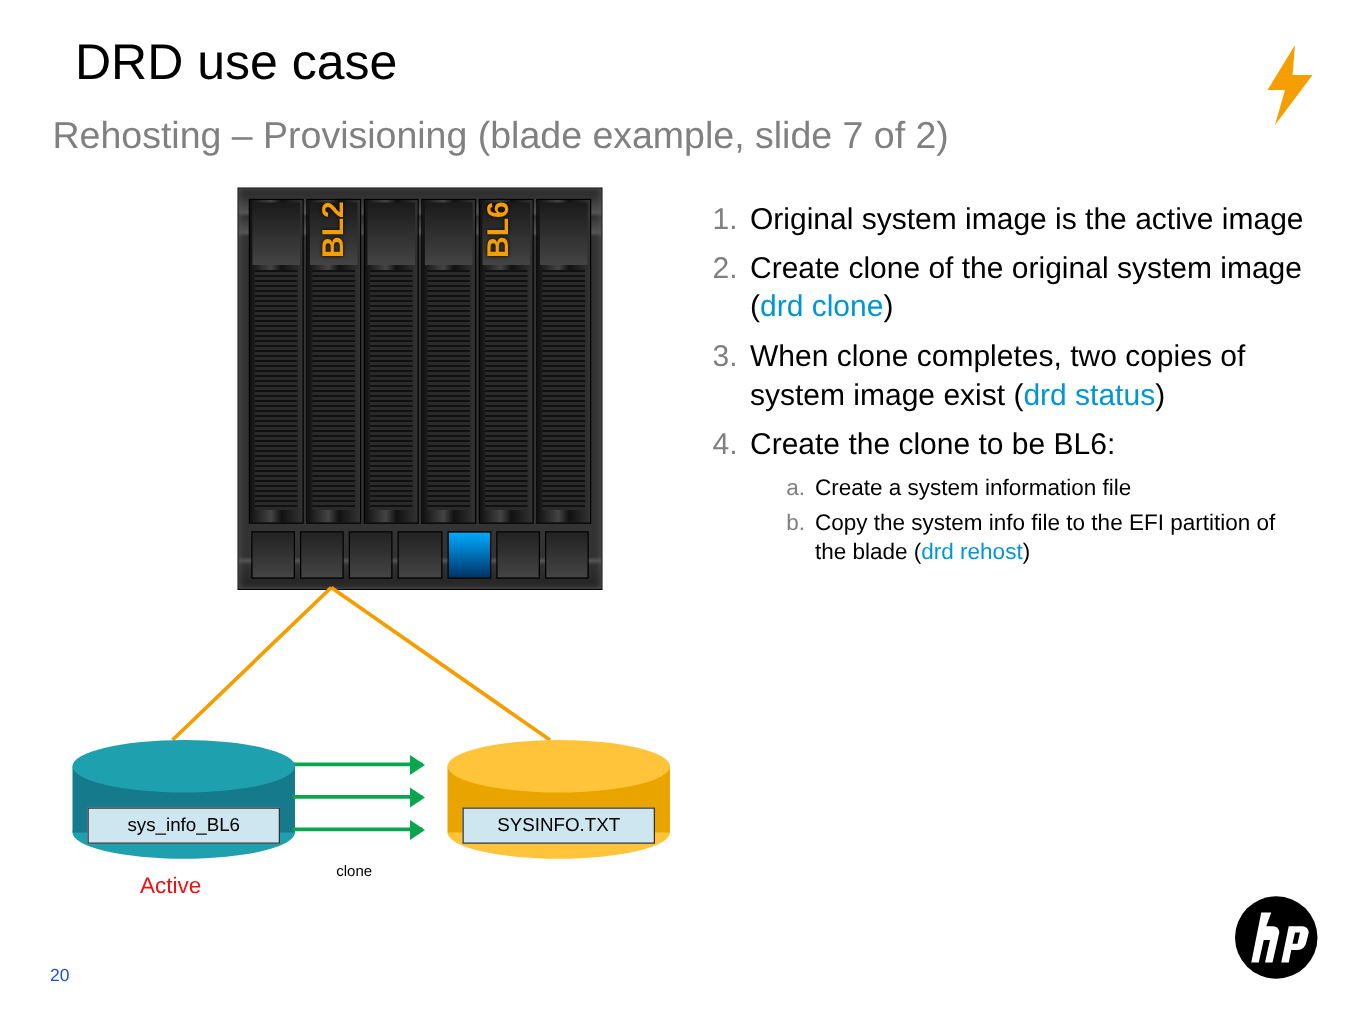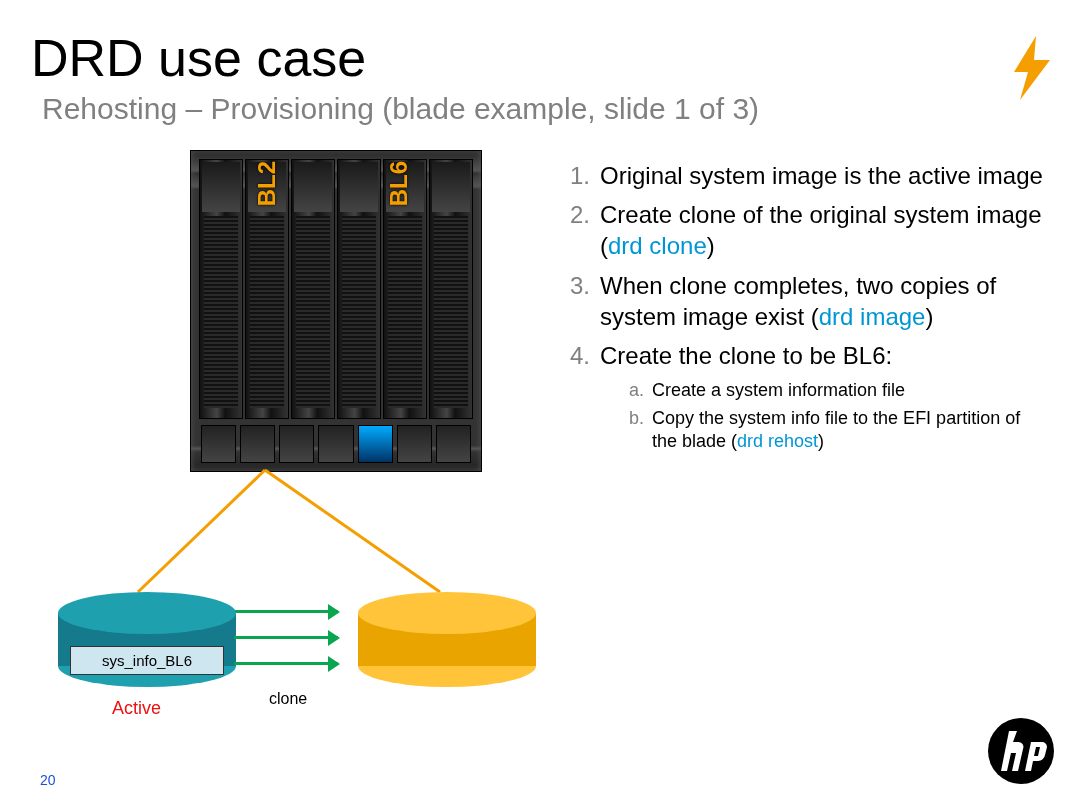--- a/index.html
+++ b/index.html
@@ -1,17 +1,17 @@
 <!DOCTYPE html>
 <html><head>
 <meta charset="utf-8">
 <style>
   html,body{margin:0;padding:0;width:1080px;height:810px;font-family:"Century Gothic","Futura","Segoe UI",sans-serif;font-weight:300;color:#000;overflow:hidden;background:#fff}
   .slide{position:relative;width:1080px;height:810px}
-  .title{position:absolute;left:31px;top:28px;font-size:52px;font-weight:300}
+  .title{position:absolute;left:60px;top:28px;font-size:40px;font-weight:300}
   .subtitle{position:absolute;left:42px;top:92px;font-size:30px;color:#808080;font-weight:300}
 
   
   .chassis{position:absolute;left:190px;top:150px;width:290px;height:320px;background:linear-gradient(#222,#555 6%,#333 7%,#555 11%,#333 12%,#333 92%,#555 93%,#333 94%,#222 100%);border:1px solid #000;box-shadow:0 0 6px #555 inset}
   .blade{position:absolute;top:8px;width:42px;height:258px;background:linear-gradient(90deg,#111,#444 40%,#111 60%,#333 100%);border:1px solid #000}
   .blade::before{content:"";position:absolute;top:2px;left:2px;right:2px;height:50px;background:linear-gradient(#1a1a1a,#444)}
   .blade::after{content:"";position:absolute;top:56px;left:4px;right:4px;height:192px;background:repeating-linear-gradient(#111 0,#111 2px,#2a2a2a 2px,#2a2a2a 4px)}
   .b1{left:8px}.b2{left:54px}.b3{left:100px}.b4{left:146px}.b5{left:192px}.b6{left:238px}
   .cfoot{position:absolute;left:8px;right:8px;bottom:8px;height:38px;display:flex}
   .cfoot span{flex:1;margin:0 2px;background:linear-gradient(#222,#444);border:1px solid #000}
@@ -24,21 +24,21 @@
   .disk .top,.disk .bot{position:absolute;left:0;right:0;height:42px;border-radius:50%;background:var(--c2)}
   .disk .top{top:0;z-index:2}
   .disk .bot{bottom:0}
   .disk .label{position:absolute;left:12px;right:12px;top:54px;height:27px;line-height:27px;font-size:15px;text-align:center;background:#cde6f0;border:1px solid #333;z-index:3}
   .disk-teal{--c1:#147a8c;--c2:#1ea0ae}
   .disk-orange{--c1:#e9a400;--c2:#ffc43a}
 
   .arrow{position:absolute;background:#0aa64f;height:3px}
   .arrow::after{content:"";position:absolute;right:-10px;top:-6px;border:8px solid transparent;border-left:12px solid #0aa64f}
 
-  .clonelbl{position:absolute;font-size:16px}
+  .clonelbl{position:absolute;font-size:12px}
   .active{position:absolute;color:#e11;font-size:18px}
 
   
   .list{position:absolute;left:560px;top:160px;right:30px;font-size:24px;line-height:1.3}
   .li{display:flex;margin:0 0 8px 0}
   .li .n{width:30px;color:#808080;text-align:right;margin-right:10px;flex:none}
   .li .t{flex:1}
   .sub{font-size:18px;margin-left:62px;display:flex;margin-bottom:4px}
   .sub .n{width:22px;color:#808080;flex:none;text-align:right;margin-right:8px}
   .cmd{color:#0096d6}
@@ -49,21 +49,21 @@
   .bolt{position:absolute;right:24px;top:36px;color:#f59e00}
   .hp{position:absolute;right:24px;bottom:20px}
   .pnum{position:absolute;left:40px;bottom:22px;font-size:14px;color:#1d4ed8}
 </style>
 </head>
 <body>
 
 <div class="slide">
 
   <div class="title">DRD use case</div>
-  <div class="subtitle">Rehosting – Provisioning (blade example, slide 1 of 3)</div>
+  <div class="subtitle">Rehosting – Provisioning (blade example, slide 7 of 2)</div>
 
   <div class="bolt">
     <svg width="48" height="64" viewBox="0 0 48 64">
         <polygon fill="#f59e00" points="28,0 6,36 20,36 12,64 42,24 26,24"></polygon>
       </svg>
   </div>
 
   <div class="chassis">
     <div class="blade b1"></div>
     <div class="blade b2"></div>
@@ -92,41 +92,42 @@
   <div class="disk disk-teal" style="left:58px;top:592px">
     <div class="bot"></div>
       <div class="side"></div>
       <div class="top"></div>
     <div class="label">sys_info_BL6</div>
   </div>
   <div class="disk disk-orange" style="left:358px;top:592px">
     <div class="bot"></div>
       <div class="side"></div>
       <div class="top"></div>
+    <div class="label">SYSINFO.TXT</div>
   </div>
 
   <div class="arrow" style="left:234px;top:610px;width:104px"></div>
   <div class="arrow" style="left:234px;top:636px;width:104px"></div>
   <div class="arrow" style="left:234px;top:662px;width:104px"></div>
 
   <div class="clonelbl" style="left:269px;top:690px">clone</div>
   <div class="active" style="left:112px;top:698px">Active</div>
 
   <div class="list">
     <div class="li">
       <span class="n">1.</span>
       <span class="t">Original system image is the active image</span>
     </div>
     <div class="li">
       <span class="n">2.</span>
       <span class="t"><span>Create clone of the original system image (</span><span class="cmd">drd clone</span><span>)</span></span>
     </div>
     <div class="li">
       <span class="n">3.</span>
-      <span class="t"><span>When clone completes, two copies of system image exist (</span><span class="cmd">drd image</span><span>)</span></span>
+      <span class="t"><span>When clone completes, two copies of system image exist (</span><span class="cmd">drd status</span><span>)</span></span>
     </div>
     <div class="li">
       <span class="n">4.</span>
       <span class="t">Create the clone to be BL6:</span>
     </div>
     <div class="sub">
       <span class="n">a.</span>
       <span>Create a system information file</span>
     </div>
     <div class="sub">

